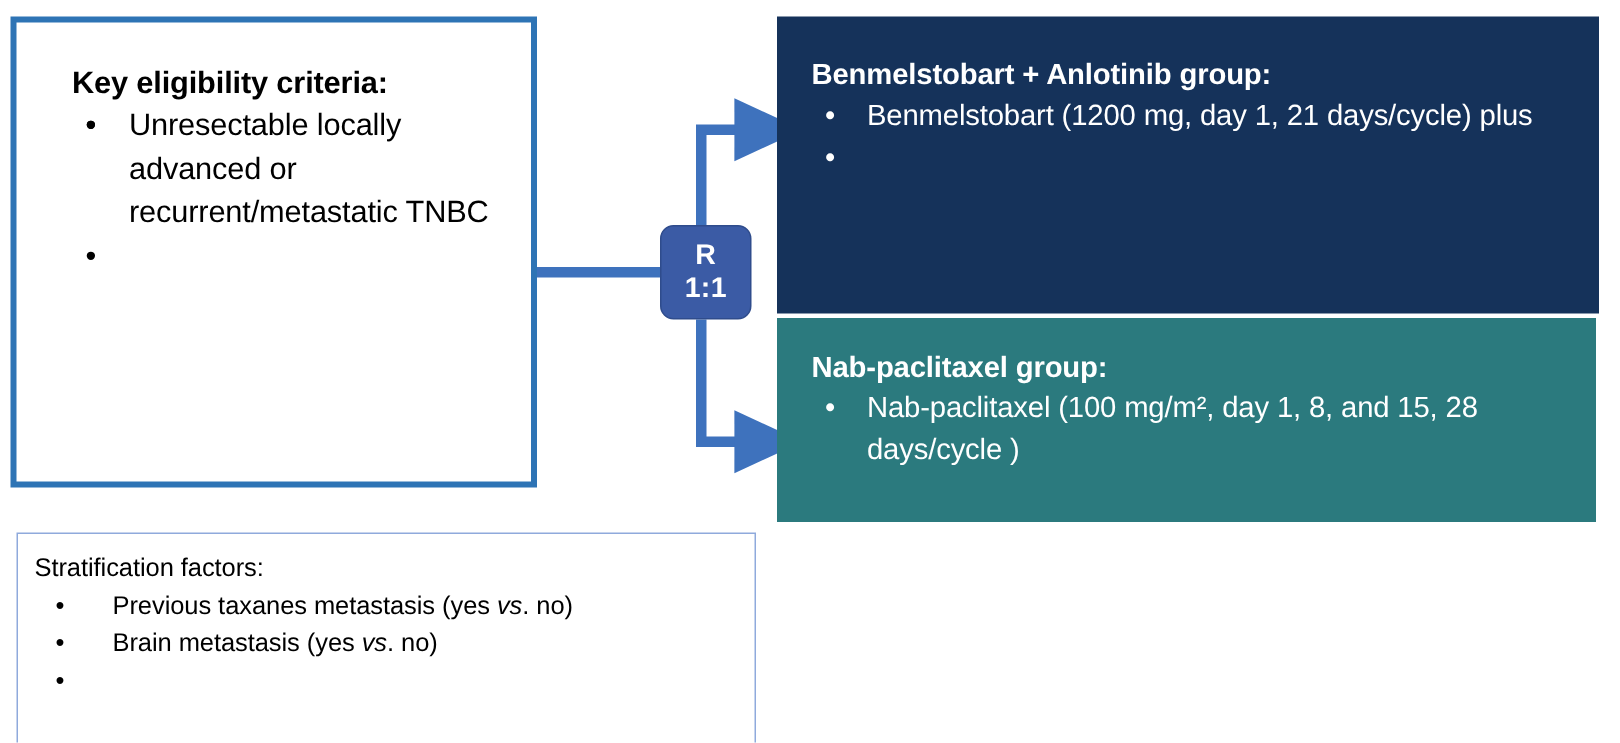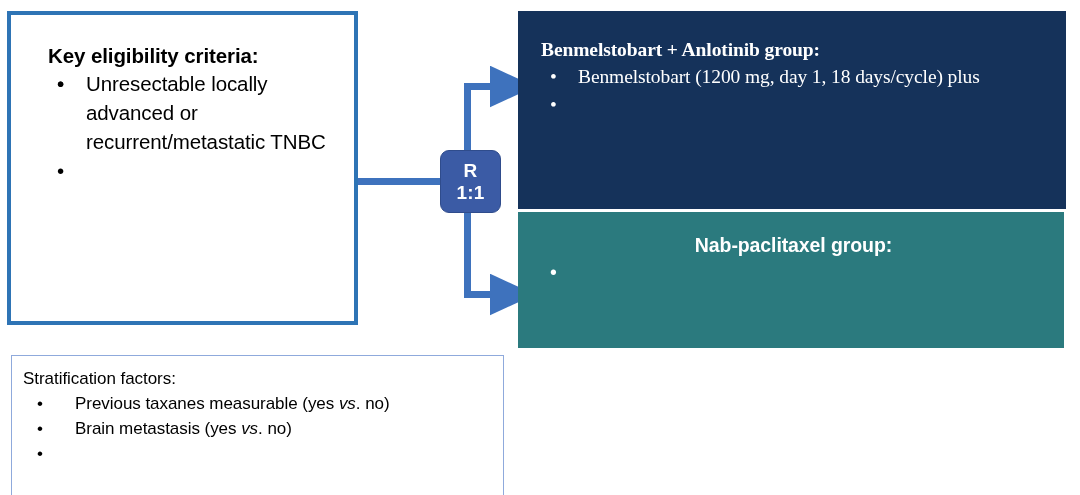--- a/index.html
+++ b/index.html
@@ -150,36 +150,35 @@
     position: absolute;
     box-sizing: border-box;
     color: #ffffff;
   }
   .arm-navy {
     left: 518px;
     top: 11px;
     width: 548px;
     height: 198px;
     background: #15325A;
-    font-family: Liberation Serif, serif;
   }
   .arm-teal {
     left: 518px;
     top: 212px;
     width: 546px;
     height: 136px;
     background: #2B7A7E;
   }
   .arm-inner {
     position: absolute;
     left: 23px;
     top: 26px;
     width: 505px;
   }
-  .arm-teal .arm-inner { top: 20px; text-align: center; }
+  .arm-teal .arm-inner { top: 20px; }
   .arm-title {
     font-size: 19.5px;
     font-weight: bold;
     line-height: 26px;
     letter-spacing: -0.1px;
     white-space: nowrap;
   }
   ul.arm-bullets {
     list-style: none;
     margin: 0;
@@ -241,47 +240,48 @@
     <span>R</span>
     <span>1:1</span>
   </div>
 
   <div class="arm-box arm-navy">
     <div class="arm-inner">
       <div class="arm-title">Benmelstobart + Anlotinib group:</div>
       <ul class="arm-bullets">
         <li>
           <span class="bullet-dot">•</span>
-          <span>Benmelstobart (1200 mg, day 1, 18 days/cycle) plus</span>
+          <span>Benmelstobart (1200 mg, day 1, 21 days/cycle) plus</span>
         </li>
         <li>
           <span class="bullet-dot">•</span>
         </li>
       </ul>
     </div>
   </div>
 
   <div class="arm-box arm-teal">
     <div class="arm-inner">
       <div class="arm-title">Nab-paclitaxel group:</div>
       <ul class="arm-bullets">
         <li>
           <span class="bullet-dot">•</span>
+          <span>Nab-paclitaxel (100 mg/m², day 1, 8, and 15, 28 days/cycle  )</span>
         </li>
       </ul>
     </div>
   </div>
 
   <div class="strat-box">
     <div class="strat-inner">
       <div class="strat-title">Stratification factors:</div>
       <ul class="strat-bullets">
         <li>
           <span class="bullet-dot">•</span>
-          <span><span>Previous taxanes measurable (yes </span><span class="it">vs</span><span>. no)</span></span>
+          <span><span>Previous taxanes metastasis (yes </span><span class="it">vs</span><span>. no)</span></span>
         </li>
         <li>
           <span class="bullet-dot">•</span>
           <span><span>Brain metastasis (yes </span><span class="it">vs</span><span>. no)</span></span>
         </li>
         <li>
           <span class="bullet-dot">•</span>
         </li>
       </ul>
     </div>

